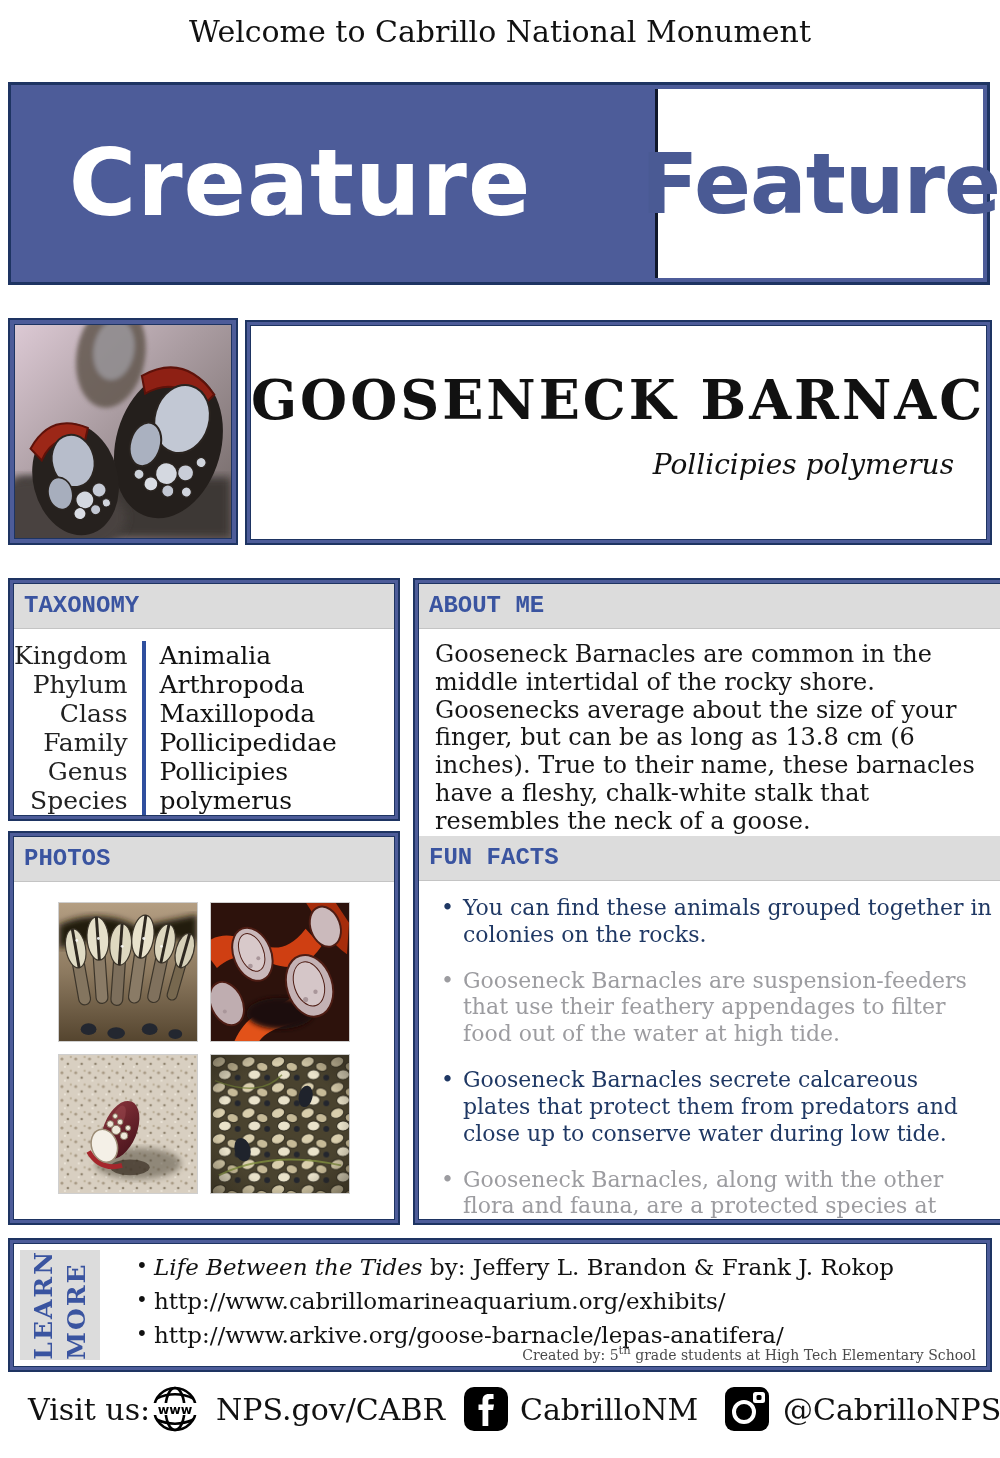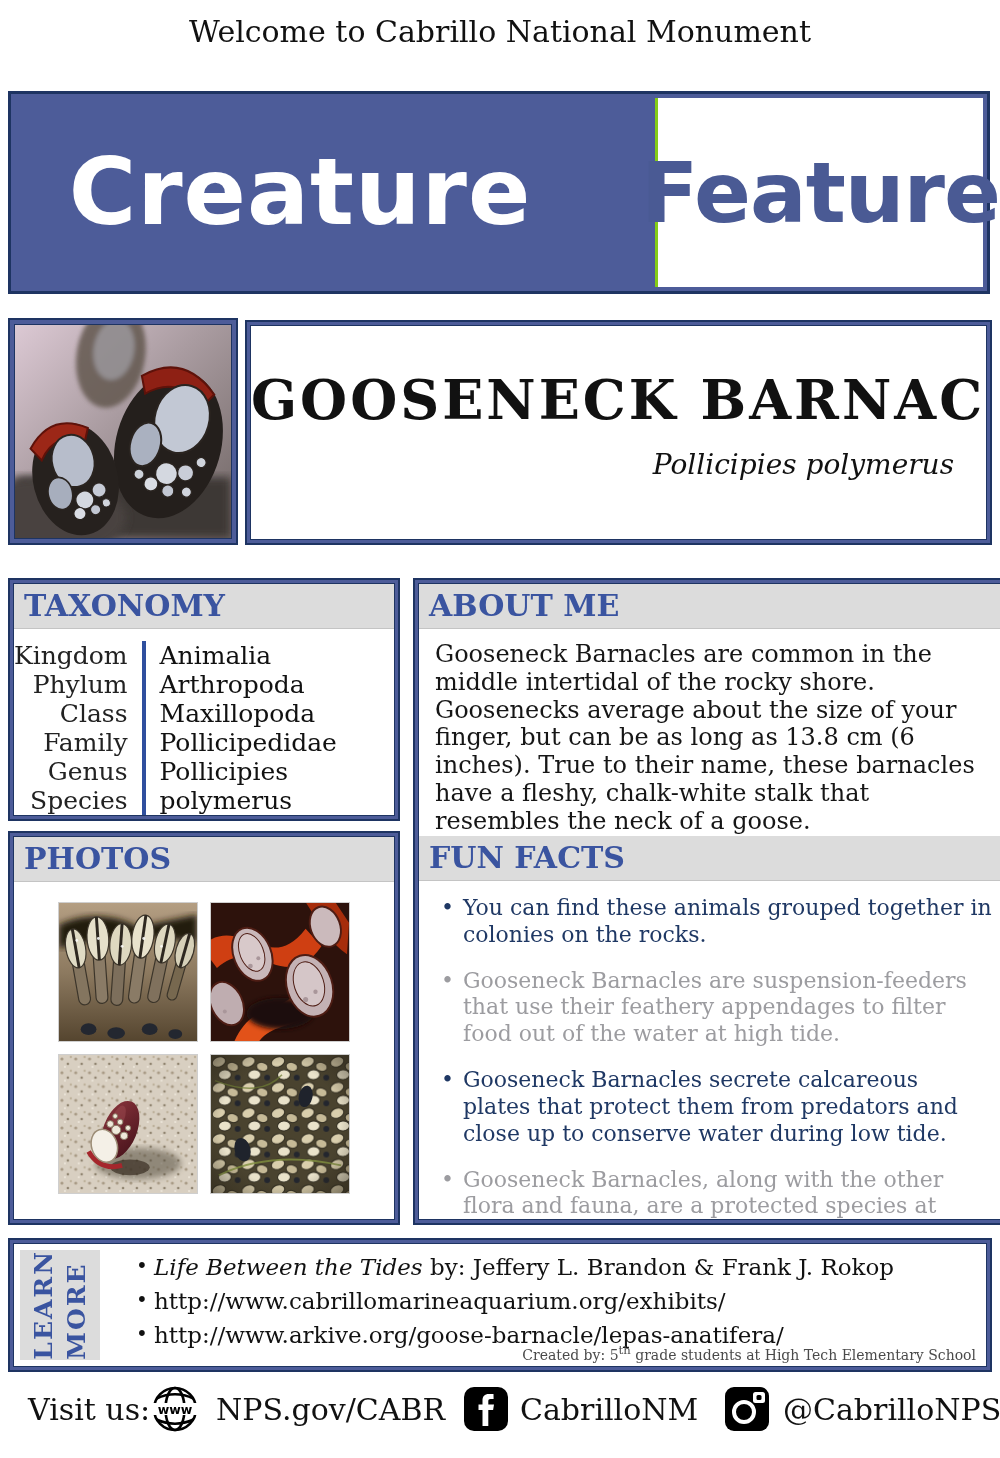--- a/index.html
+++ b/index.html
@@ -3,37 +3,37 @@
 <meta charset="utf-8">
 <style>
   html,body{margin:0;padding:0;background:#ffffff;}
   .page{position:relative;width:1000px;height:1458px;background:#ffffff;overflow:hidden;
         font-family:"DejaVu Serif", serif;color:#1b1b1b;}
 
   .welcome{position:absolute;top:14px;left:0;width:100%;text-align:center;
            font-size:30px;letter-spacing:0px;color:#111;white-space:nowrap;}
 
   
-  .banner{position:absolute;left:8px;top:91px;width:982px;height:203px;box-sizing:border-box;
+  .banner{position:absolute;left:8px;top:82px;width:982px;height:203px;box-sizing:border-box;
           background:#4d5c99;border:3px solid #1e3462;}
   .banner-left{position:absolute;left:0;top:0;width:578px;height:100%;display:flex;
                align-items:center;justify-content:center;color:#ffffff;
                font-family:"DejaVu Sans", sans-serif;font-weight:bold;font-size:92px;letter-spacing:1px;}
   .banner-right{position:absolute;right:4px;top:4px;bottom:4px;width:328px;box-sizing:border-box;
-                background:#ffffff;border-left:3px solid #84cc16;display:flex;align-items:center;
+                background:#ffffff;border-left:3px solid #0f172a;display:flex;align-items:center;
                 justify-content:center;color:#4a5a94;font-family:"DejaVu Sans", sans-serif;
                 font-weight:bold;font-size:84px;letter-spacing:-1px;}
 
   
   .panel{position:absolute;box-sizing:border-box;border:2px solid #1e3462;background:#4d5c99;padding:3px;}
   .panel-inner{box-sizing:border-box;width:100%;height:100%;background:#ffffff;
                border:1px solid #1e3462;overflow:hidden;position:relative;}
 
   .section-header{background:#dcdcdc;border-bottom:1px solid #c4c4c4;height:44px;line-height:44px;
-                  padding:0 10px;font-weight:bold;font-size:30px;color:#3a54a0;}
+                  padding:0 10px;font-weight:bold;font-size:24px;color:#3a54a0;font-family:Liberation Mono, monospace;}
 
   
   .photo-main{left:8px;top:318px;width:230px;height:227px;padding:4px;}
   .photo-main .panel-inner{border:1px solid #1e3462;}
   .photo-main svg{display:block;width:100%;height:100%;}
 
   
   .title-panel{left:245px;top:320px;width:747px;height:225px;}
   .common-name{margin:42px 0 0 0;text-align:center;font-size:54px;font-weight:bold;
                letter-spacing:3px;color:#111;white-space:nowrap;}

